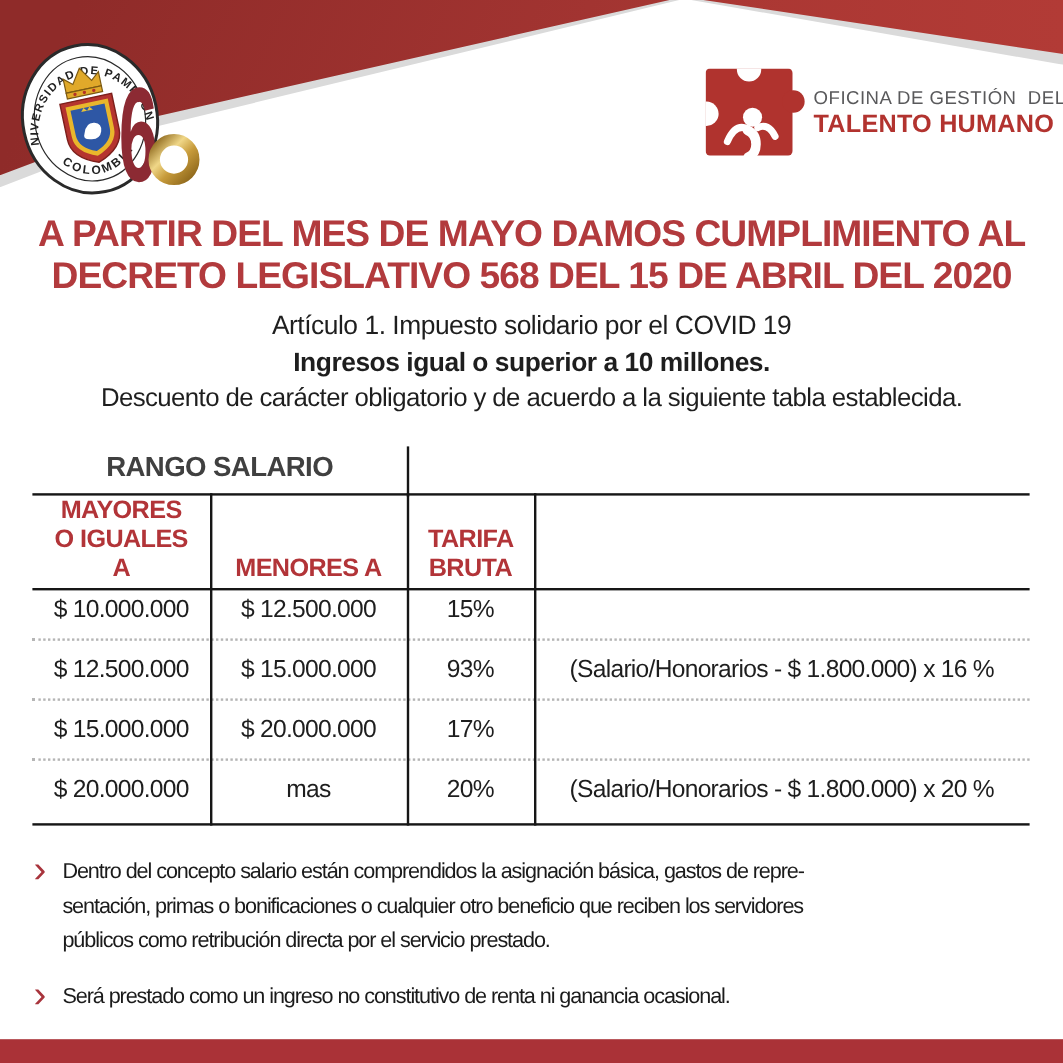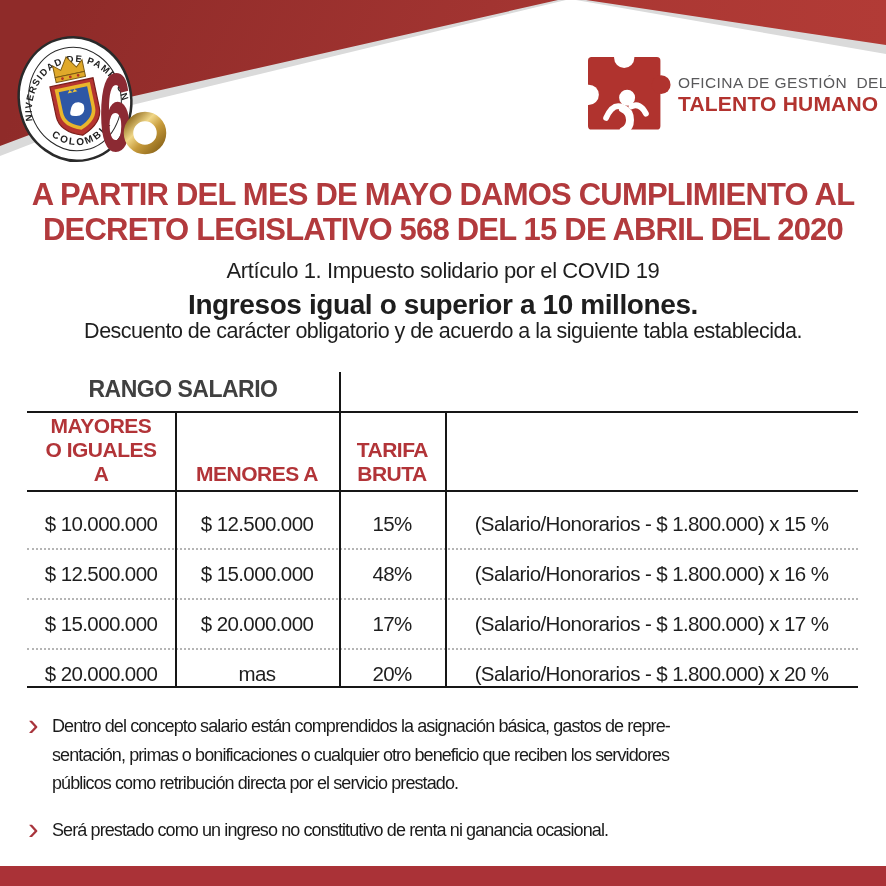--- a/index.html
+++ b/index.html
@@ -27,33 +27,33 @@
   
   .puzzle{left:588px;top:57px;width:84px;height:77px;z-index:3;}
   .office-text{left:678px;top:74px;z-index:3;}
   .office-line1{font-size:15.5px;letter-spacing:.4px;color:#59595b;white-space:pre;line-height:18px;}
   .office-line2{font-size:21px;font-weight:bold;color:#b2332f;letter-spacing:.2px;line-height:23px;}
 
   
   .title{left:0;top:177px;width:886px;text-align:center;color:#b23a3d;font-weight:bold;
          font-size:31px;line-height:35px;letter-spacing:-0.8px;}
   .intro1{left:0;top:258px;width:886px;text-align:center;font-size:22px;letter-spacing:-0.4px;}
-  .intro2{left:0;top:289px;width:886px;text-align:center;font-size:28px;font-weight:bold;letter-spacing:-0.4px;}
+  .intro2{left:0;top:289px;width:886px;text-align:center;font-size:22px;font-weight:bold;letter-spacing:-0.4px;}
   .intro3{left:0;top:319px;width:886px;text-align:center;font-size:21.5px;letter-spacing:-0.5px;}
 
   
   .tablewrap{left:27px;top:372px;width:831px;height:312px;}
   .group-header{position:absolute;left:0;top:4px;width:312px;text-align:center;
                 color:#404040;font-weight:bold;font-size:23px;letter-spacing:-0.5px;}
   .hline{position:absolute;left:0;width:831px;height:2px;background:#161616;}
   .vline{position:absolute;width:2px;background:#161616;}
   .thead{position:absolute;left:0;top:40px;width:831px;height:74px;display:flex;align-items:flex-end;}
   .th{color:#b23438;font-weight:bold;font-size:21px;line-height:24px;letter-spacing:-0.5px;
       text-align:center;display:flex;align-items:center;justify-content:center;}
-  .tbody{position:absolute;left:0;top:128px;width:831px;}
+  .tbody{position:absolute;left:0;top:112px;width:831px;}
   .trow{display:flex;align-items:center;height:48px;}
   .trow + .trow{border-top:2px dotted #b5b5b5;}
   .tcell{font-size:20.5px;letter-spacing:-0.6px;text-align:center;color:#1e1e1e;}
   .col0{width:148px;}
   .col1{width:164px;}
   .col2{width:106px;}
   .col3{width:413px;}
 
   
   .note{position:absolute;left:28px;width:832px;}
@@ -148,33 +148,31 @@
       <div class="th col0" style="padding:0 14px;box-sizing:border-box;">MAYORES O IGUALES A</div>
       <div class="th col1">MENORES A</div>
       <div class="th col2" style="padding:0 18px;box-sizing:border-box;">TARIFA BRUTA</div>
     </div>
     <div class="hline" style="top:118px;"></div>
     <div class="tbody" id="tbody">
         <div class="trow">
           <div class="tcell col0">$ 10.000.000</div>
           <div class="tcell col1">$ 12.500.000</div>
           <div class="tcell col2">15%</div>
-          <div class="tcell col3">(Salario/Honorarios - $ 1.800.000) x 15 %</div>
         </div>
         <div class="trow">
           <div class="tcell col0">$ 12.500.000</div>
           <div class="tcell col1">$ 15.000.000</div>
-          <div class="tcell col2">48%</div>
+          <div class="tcell col2">93%</div>
           <div class="tcell col3">(Salario/Honorarios - $ 1.800.000) x 16 %</div>
         </div>
         <div class="trow">
           <div class="tcell col0">$ 15.000.000</div>
           <div class="tcell col1">$ 20.000.000</div>
           <div class="tcell col2">17%</div>
-          <div class="tcell col3">(Salario/Honorarios - $ 1.800.000) x 17 %</div>
         </div>
         <div class="trow">
           <div class="tcell col0">$ 20.000.000</div>
           <div class="tcell col1">mas</div>
           <div class="tcell col2">20%</div>
           <div class="tcell col3">(Salario/Honorarios - $ 1.800.000) x 20 %</div>
         </div>
       </div>
     <div class="hline" style="top:314px;"></div>
     <div class="vline" style="left:148px;top:39px;height:277px;"></div>

